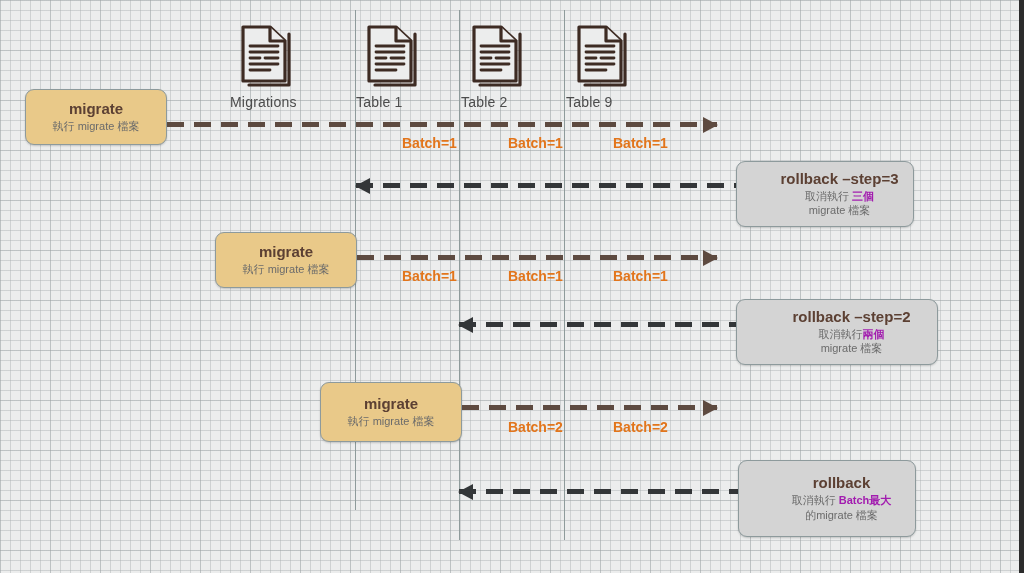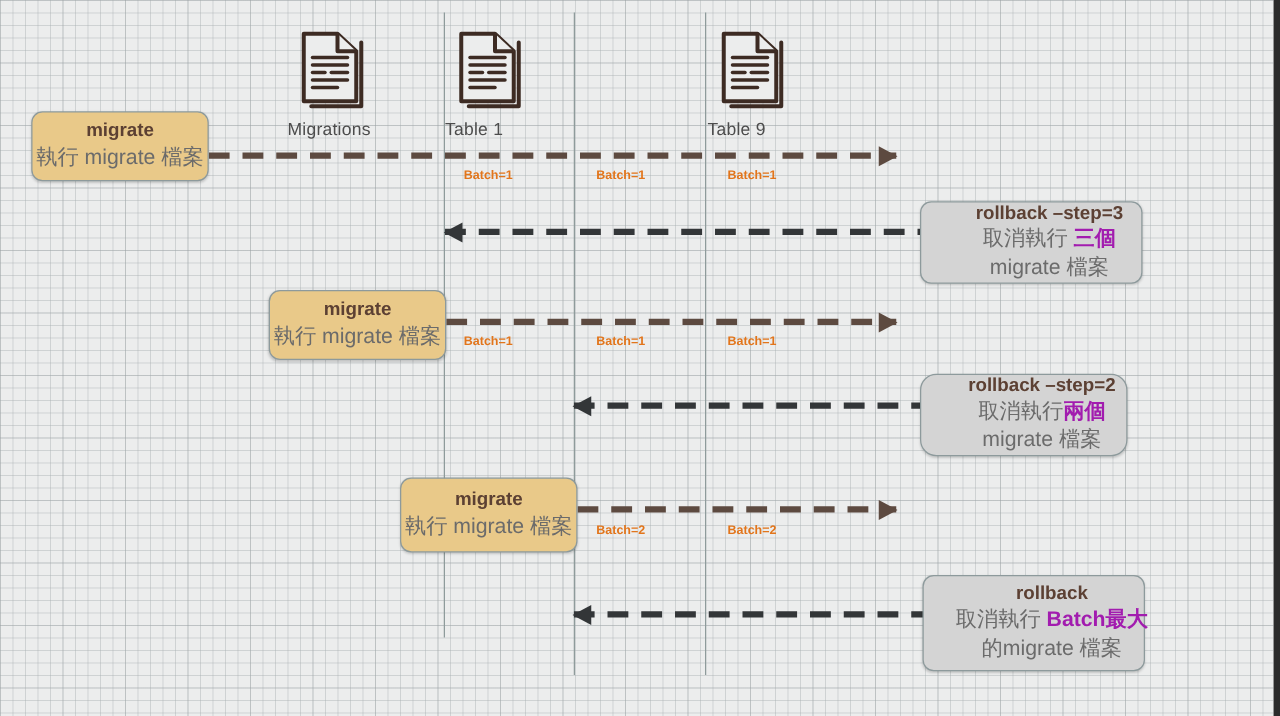--- a/index.html
+++ b/index.html
@@ -34,40 +34,40 @@
     position:absolute;border-radius:9px;
     border:1.3px solid #8d9a9c;
     box-sizing:border-box;
     display:flex;flex-direction:column;align-items:center;justify-content:center;
     box-shadow:0 1px 2px rgba(0,0,0,.18);
     text-align:center;
   }
   .node-box.migrate{background:#e9c989;}
   .node-box.rollback{background:#d4d4d4;padding-left:29px;}
   .n-title{font-weight:bold;font-size:15px;color:#5c4033;line-height:1.25;}
-  .n-sub{font-size:17px;color:#6b6b6b;line-height:1.35;white-space:nowrap;}
+  .n-sub{font-size:11px;color:#6b6b6b;line-height:1.35;white-space:nowrap;}
   .n-sub .hi{color:#a21caf;font-weight:bold;}
 
   
   .conn{position:absolute;height:5px;}
   .conn .bar{position:absolute;left:0;top:0;height:5px;width:100%;}
   .conn.fwd .bar{
     background-image:linear-gradient(to right,#5d4a40 0,#5d4a40 17px,transparent 17px,transparent 27px);
     background-size:27px 5px;background-repeat:repeat-x;
   }
   .conn.back .bar{
     background-image:linear-gradient(to right,#333638 0,#333638 17px,transparent 17px,transparent 27px);
     background-size:27px 5px;background-repeat:repeat-x;
   }
   .head{position:absolute;width:0;height:0;top:-5.5px;}
   .conn.fwd .head{right:-1px;border-top:8px solid transparent;border-bottom:8px solid transparent;border-left:15px solid #5d4a40;}
   .conn.back .head{left:-1px;border-top:8px solid transparent;border-bottom:8px solid transparent;border-right:15px solid #333638;}
 
   
-  .batch{position:absolute;font-size:10px;font-weight:bold;color:#e2751b;white-space:nowrap;}
+  .batch{position:absolute;font-size:14px;font-weight:bold;color:#e2751b;white-space:nowrap;padding-left:31px;}
 </style>
 </head>
 <body>
 
 <div id="canvas">
 
   <div class="lane" style="left:355px;top:10px;height:500px;"></div>
   <div class="lane" style="left:459px;top:10px;height:530px;"></div>
   <div class="lane" style="left:564px;top:10px;height:530px;"></div>
 
@@ -102,20 +102,38 @@
           <line x1="20" y1="40" x2="30" y2="40"></line>
           <line x1="35" y1="40" x2="48" y2="40"></line>
           <line x1="20" y1="46" x2="48" y2="46"></line>
           <line x1="20" y1="52" x2="40" y2="52"></line>
         </g>
       </svg>
     </span>
     <div class="doc-caption">Table 1</div>
   </div>
 
+  <div class="doc-node" style="left:461px;top:18px;">
+    <span class="doc-ico">
+      <svg width="66" height="70" viewBox="0 0 66 70" fill="none" xmlns="http://www.w3.org/2000/svg">
+        <path d="M13 9 H40 L55 23 V63 H13 Z" fill="#eceded" stroke="#3d2b23" stroke-width="3.2" stroke-linejoin="round"></path>
+        <path d="M40 9 V23 H55" fill="#eceded" stroke="#3d2b23" stroke-width="3.2" stroke-linejoin="round"></path>
+        <path d="M59 16 V67 H19" stroke="#3d2b23" stroke-width="3.2" stroke-linecap="round" stroke-linejoin="round"></path>
+        <g stroke="#3d2b23" stroke-width="2.8" stroke-linecap="round">
+          <line x1="20" y1="28" x2="48" y2="28"></line>
+          <line x1="20" y1="34" x2="48" y2="34"></line>
+          <line x1="20" y1="40" x2="30" y2="40"></line>
+          <line x1="35" y1="40" x2="48" y2="40"></line>
+          <line x1="20" y1="46" x2="48" y2="46"></line>
+          <line x1="20" y1="52" x2="40" y2="52"></line>
+        </g>
+      </svg>
+    </span>
+    <div class="doc-caption">Table 2</div>
+  </div>
 
   <div class="doc-node" style="left:566px;top:18px;">
     <span class="doc-ico">
       <svg width="66" height="70" viewBox="0 0 66 70" fill="none" xmlns="http://www.w3.org/2000/svg">
         <path d="M13 9 H40 L55 23 V63 H13 Z" fill="#eceded" stroke="#3d2b23" stroke-width="3.2" stroke-linejoin="round"></path>
         <path d="M40 9 V23 H55" fill="#eceded" stroke="#3d2b23" stroke-width="3.2" stroke-linejoin="round"></path>
         <path d="M59 16 V67 H19" stroke="#3d2b23" stroke-width="3.2" stroke-linecap="round" stroke-linejoin="round"></path>
         <g stroke="#3d2b23" stroke-width="2.8" stroke-linecap="round">
           <line x1="20" y1="28" x2="48" y2="28"></line>
           <line x1="20" y1="34" x2="48" y2="34"></line>
@@ -162,21 +180,21 @@
     <div class="head"></div>
   </div>
   <div class="batch" style="left:371px;top:268px;">Batch=1</div>
   <div class="batch" style="left:477px;top:268px;">Batch=1</div>
   <div class="batch" style="left:582px;top:268px;">Batch=1</div>
 
   <div class="conn back" style="left:459px;top:322px;width:280px;">
     <div class="bar"></div>
     <div class="head"></div>
   </div>
-  <div class="node-box rollback" style="left:736px;top:299px;width:166px;height:66px;border-radius:13px;">
+  <div class="node-box rollback" style="left:736px;top:299px;width:202px;height:66px;">
     <div class="n-title">rollback –step=2</div>
     <div class="n-sub">
       <span>取消執行</span><span class="hi">兩個</span>
     </div>
     <div class="n-sub">migrate 檔案</div>
   </div>
 
   <div class="node-box migrate" style="left:320px;top:382px;width:142px;height:60px;">
     <div class="n-title">migrate</div>
     <div class="n-sub">執行 migrate 檔案</div>

